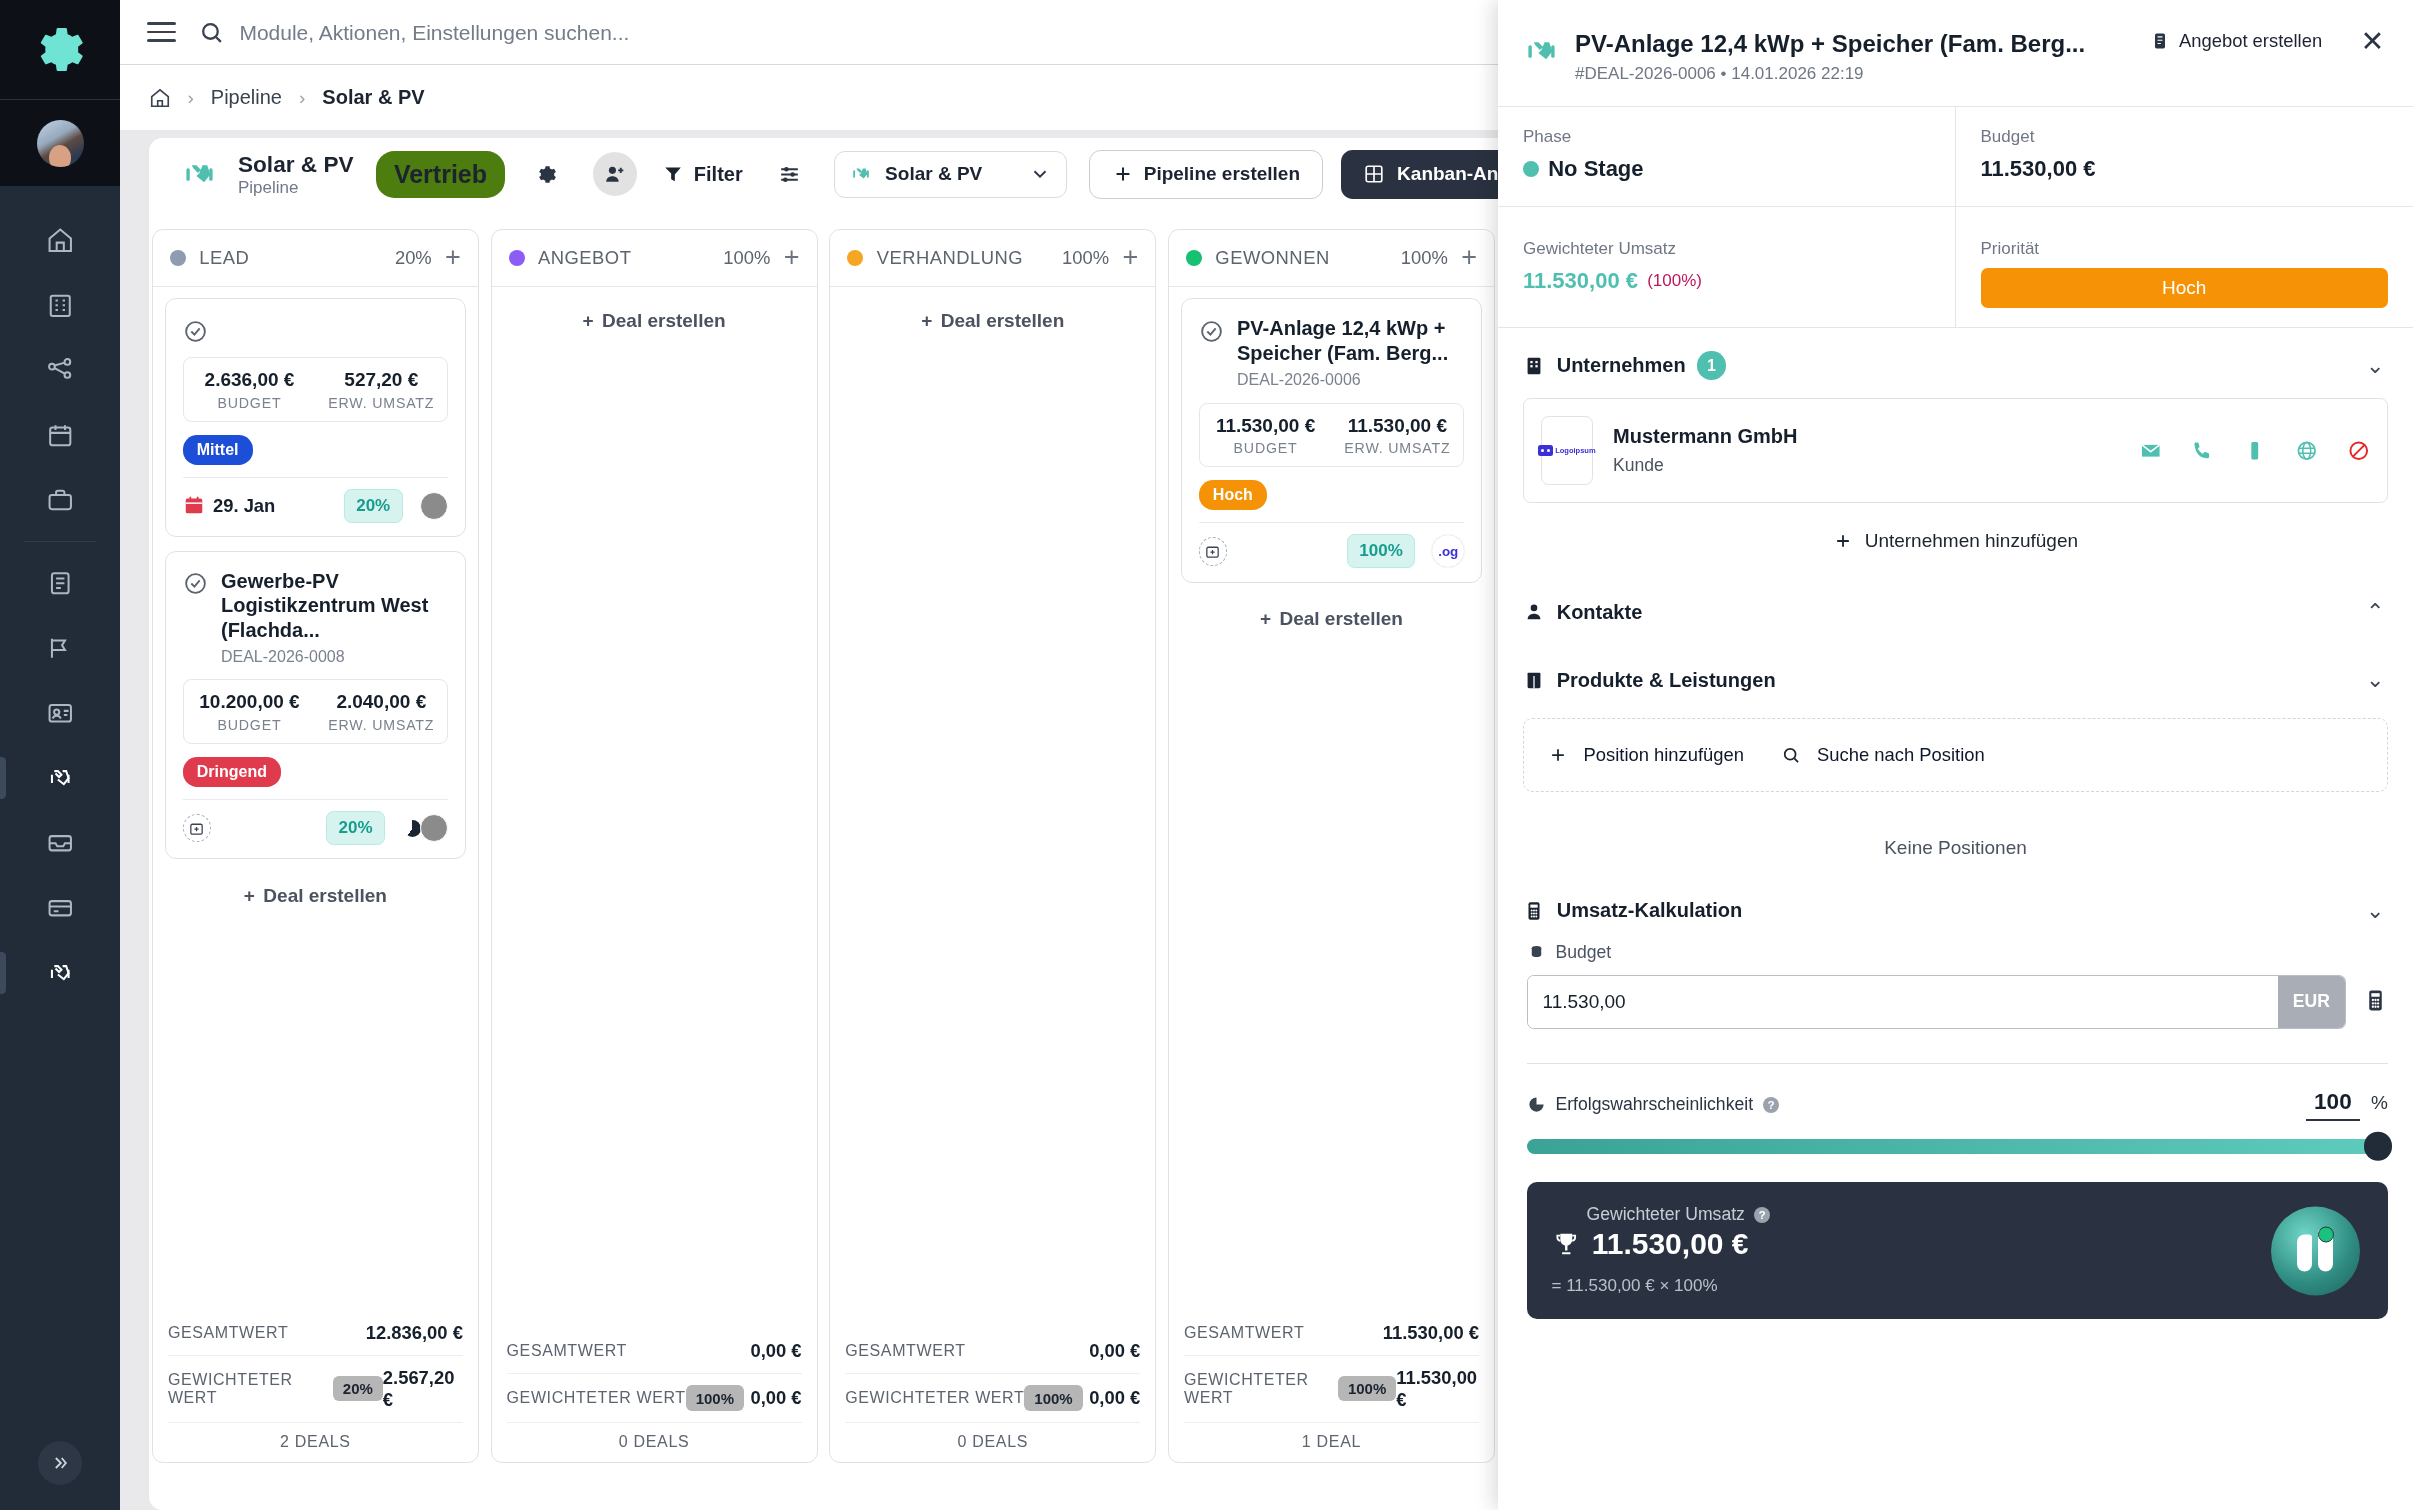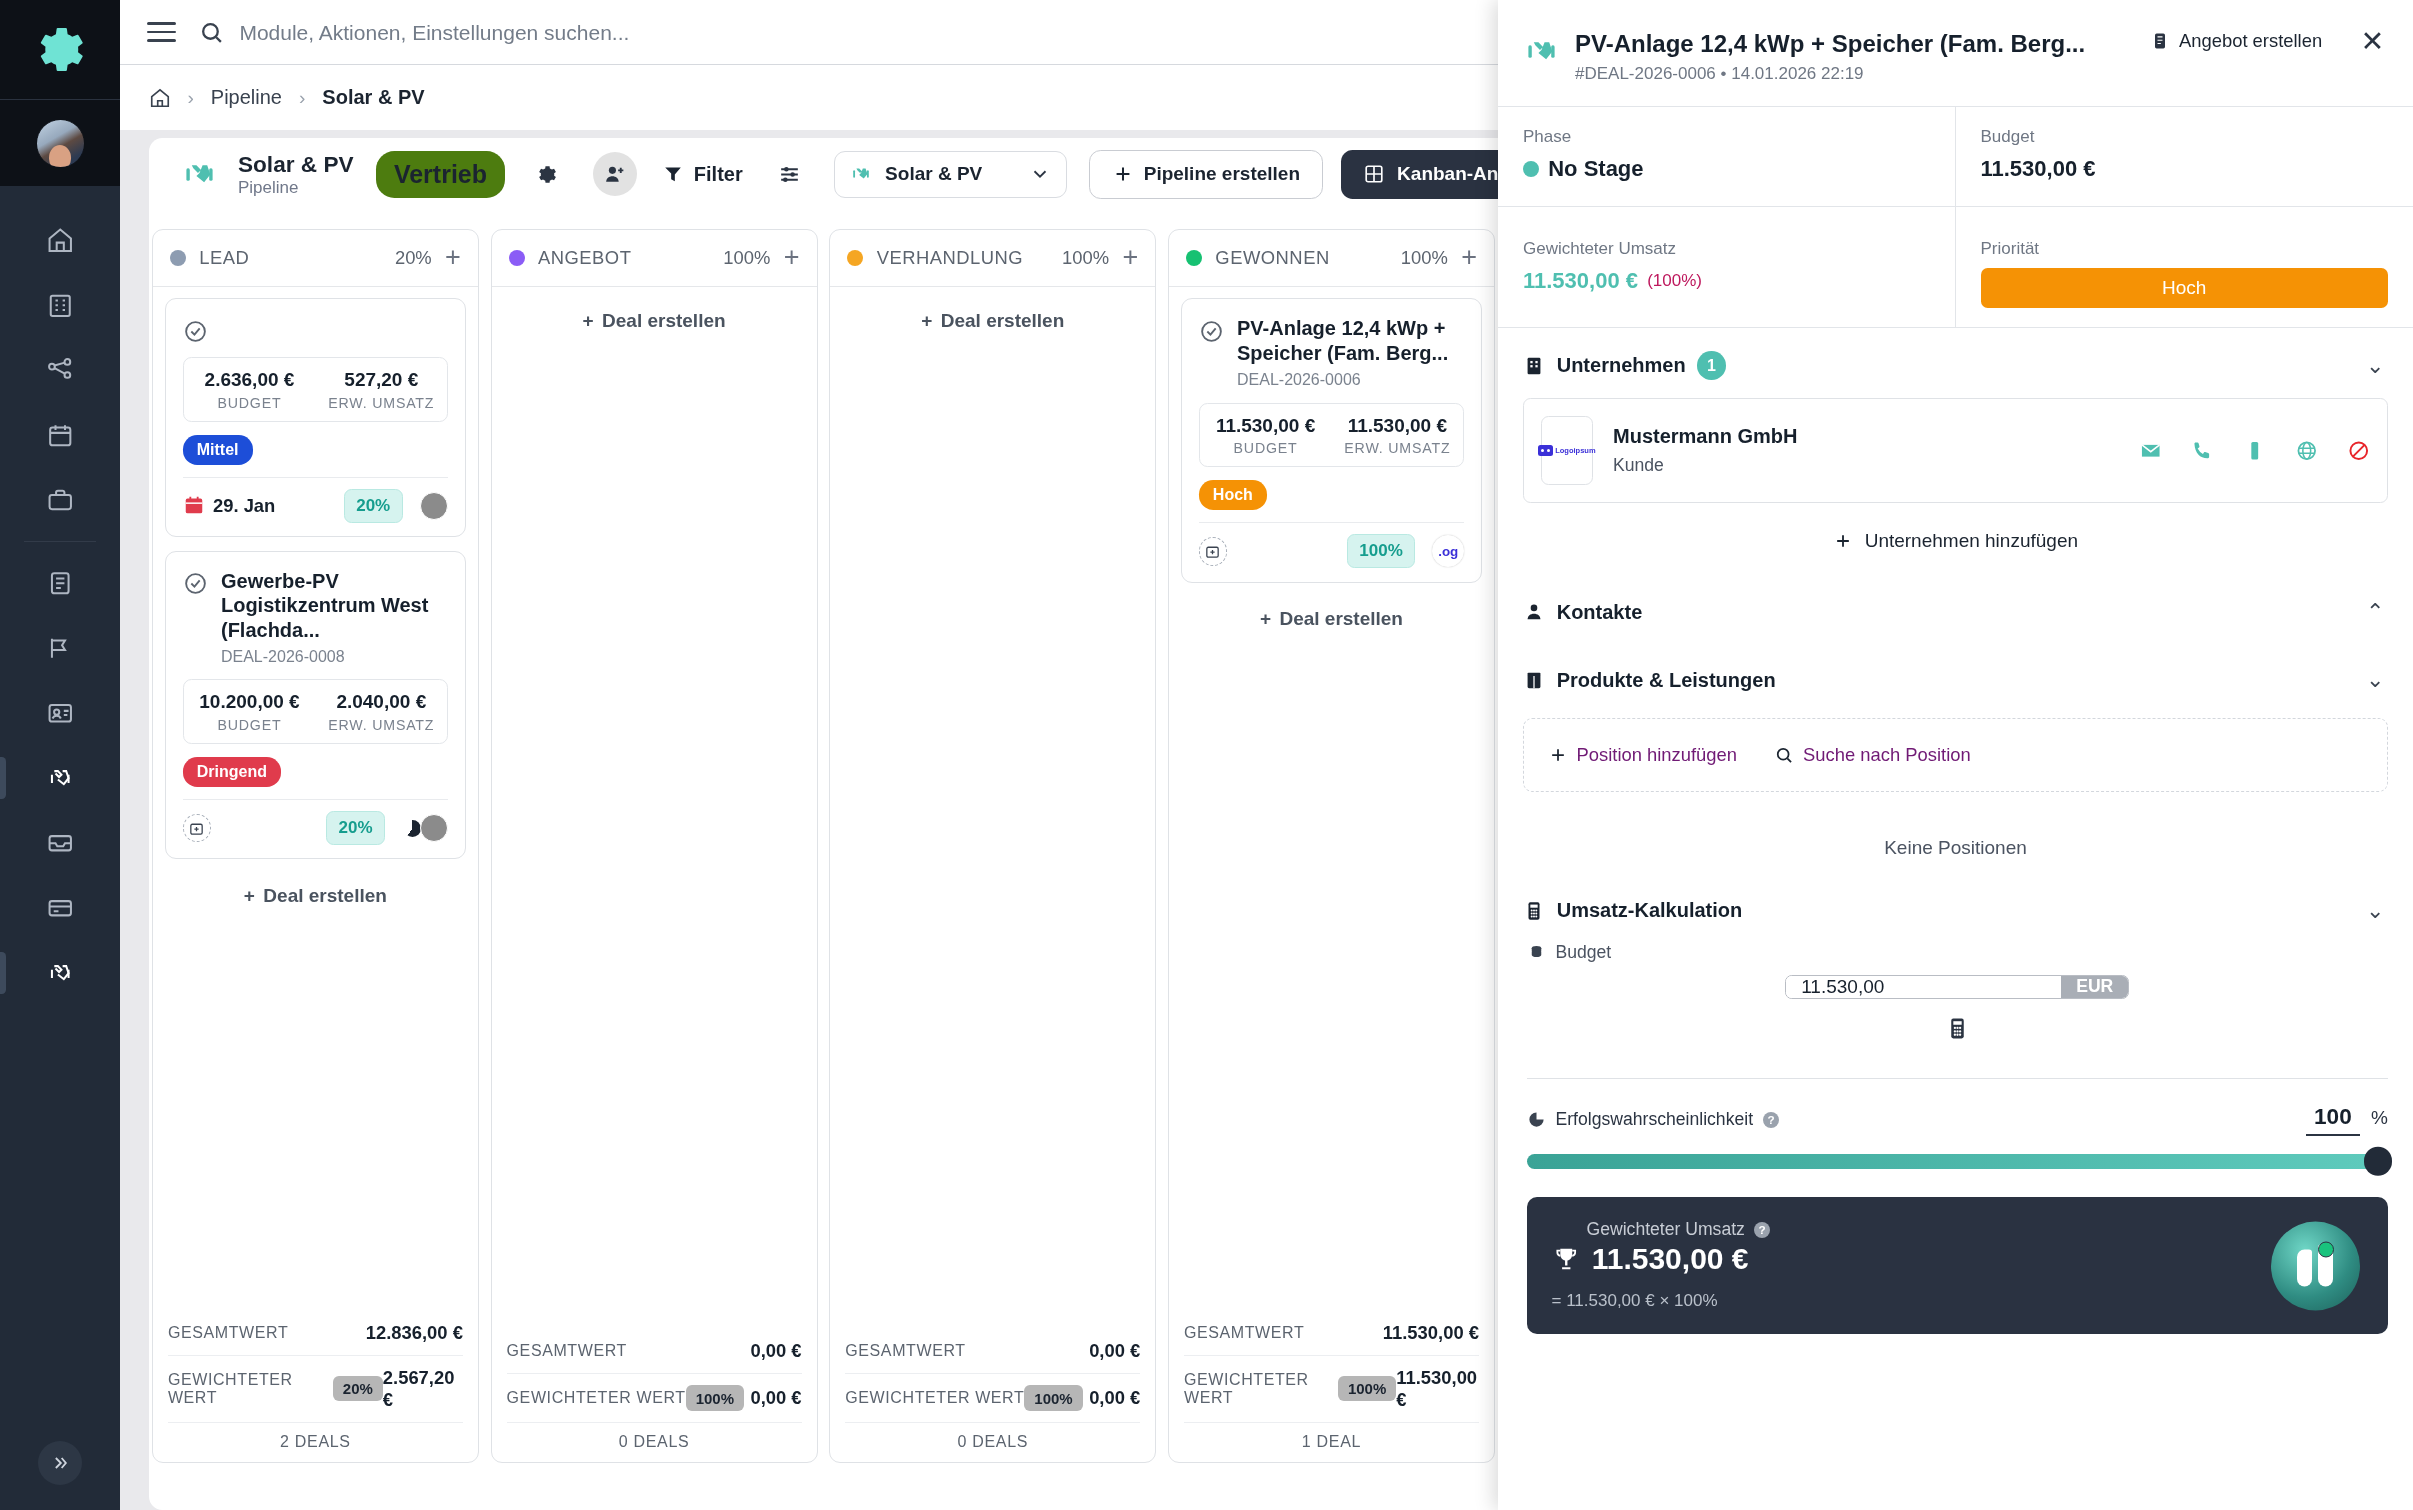--- a/index.html
+++ b/index.html
@@ -249,26 +249,26 @@
   .comp-logo-mark::before,.comp-logo-mark::after{content:"";position:absolute;top:3.4px;width:3.4px;height:3.4px;border-radius:50%;background:#fff;}
   .comp-logo-mark::before{left:2.5px;} .comp-logo-mark::after{right:2.5px;}
   .comp-logo-txt{font-size:7.5px;color:#3b30d8;font-weight:bold;}
   .comp-name{font-size:20px;font-weight:bold;color:#16202c;}
   .comp-role{font-size:17.6px;color:#4b5361;margin-top:7.5px;}
   .comp-icons{margin-left:auto;display:flex;align-items:center;gap:28.5px;}
   .comp-icons svg{width:23.5px;height:23.5px;cursor:pointer;}
   .add-row{display:flex;align-items:center;justify-content:center;gap:11.7px;font-size:19px;color:#1b2430;padding:27px 0 23.5px;cursor:pointer;text-align:right;}
   .add-row svg{width:20px;height:20px;stroke:#1b2430;stroke-width:2.2;fill:none;}
   .dashed-box{margin:6.7px 25px 0;border:1.7px dashed #d3d7dd;border-radius:9.2px;padding:25px 23.5px;display:flex;align-items:center;gap:37px;}
-  .dash-act{display:flex;align-items:center;gap:9px;font-size:18.4px;color:#701a75;cursor:pointer;}
+  .dash-act{display:flex;align-items:center;gap:16px;font-size:18.4px;color:#0f172a;cursor:pointer;}
   .dash-act svg{width:20px;height:20px;stroke:#1b2430;fill:none;stroke-width:2.1;}
   .no-pos{text-align:center;font-size:19px;color:#4b5361;padding:45px 0 15px;}
   .field-label{display:flex;align-items:center;gap:10px;font-size:17.6px;color:#4b5361;margin:0 25px 11.7px 28.5px;}
   .field-label svg{width:19px;height:19px;fill:#3a4350;}
-  .budget-row{display:flex;align-items:center;gap:17px;margin:0 25px 0 28.5px;flex-direction:column;}
+  .budget-row{display:flex;align-items:center;gap:17px;margin:0 25px 0 28.5px;}
   .budget-input{flex:1;display:flex;border:0.8px solid #b9bdc4;border-radius:6.7px;overflow:hidden;height:54px;background:#fff;}
   .budget-input input{flex:1;border:none;outline:none;font-size:19px;color:#16202c;padding:0 15px;font-family:"Liberation Sans",sans-serif;}
   .cur-tag{background:#a9aeb6;color:#fff;font-size:17.6px;font-weight:bold;display:flex;align-items:center;padding:0 15px;}
   .calc-ico svg{width:25px;height:25px;fill:#2b3442;cursor:pointer;}
   .prob-row{display:flex;align-items:center;margin:34px 25px 0 28.5px;padding-top:25px;border-top:0.8px solid #dfe2e6;}
   .prob-label{display:flex;align-items:center;gap:10px;font-size:17.6px;color:#2b3442;}
   .prob-label svg{width:19px;height:19px;fill:#3a4350;}
   .qmark{width:16px;height:16px;border-radius:50%;background:#9aa2ad;color:#fff;font-size:11.7px;display:flex;align-items:center;justify-content:center;font-weight:bold;}
   .prob-val{margin-left:auto;display:flex;align-items:baseline;gap:11px;}
   .prob-num{font-size:22.6px;font-weight:bold;color:#16202c;border-bottom:2.5px solid #2b3442;padding:0 8.4px 4.2px;min-width:52px;text-align:right;}

